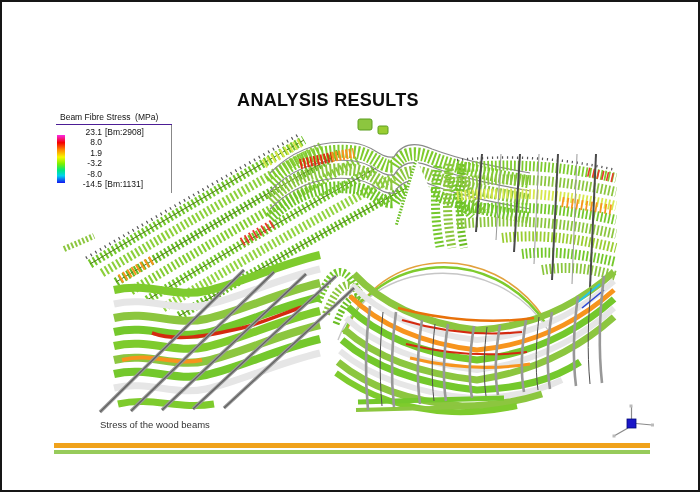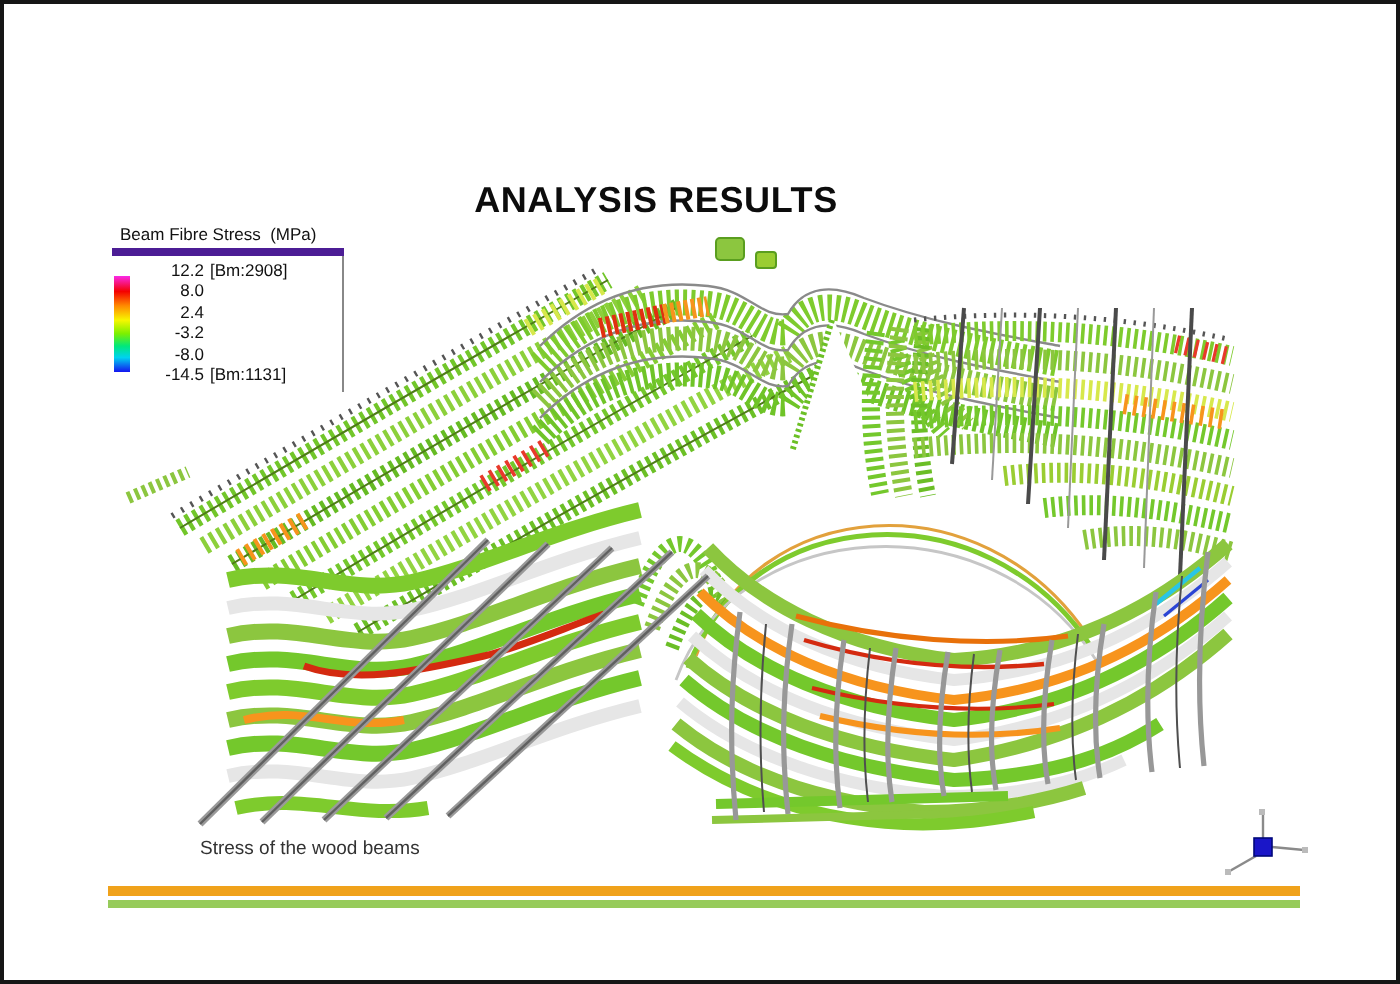--- a/index.html
+++ b/index.html
@@ -19,21 +19,21 @@
 
   
   .subtitle{position:absolute;left:59px;top:57px;font-size:11.5px;color:#1a1a1a;white-space:nowrap;}
   .subtitle .hl{color:var(--structures-red,#C00000);font-weight:bold;font-size:12.5px;letter-spacing:.4px;margin-right:5px;}
 
   
   .page-title{position:absolute;left:0;right:44px;top:88px;text-align:center;font-size:18px;font-weight:bold;color:#0c0c0c;letter-spacing:.3px;}
 
   
   .legend{position:absolute;left:54px;top:110px;width:116px;font-size:8.5px;color:#111;}
-  .legend-title{white-space:pre;padding:0 2px 2px 4px;border-bottom:4px solid #4c1d95;}
+  .legend-title{white-space:pre;padding:0 2px 2px 4px;border-bottom:1px solid #4c1d95;}
   .legend-body{position:relative;border-right:1px solid #888;padding:2px 0 4px 0;}
   .legend-bar{position:absolute;left:1px;top:10px;width:8px;height:48px;
     background:linear-gradient(180deg,#FA29E8 0%,#F40000 16%,#FF8A00 31%,#F7F700 46%,#7CF000 60%,#00E87B 73%,#00D2F0 85%,#1414F0 100%);}
   .legend-rows{margin-left:16px;}
   .legend-row{line-height:10.4px;white-space:nowrap;}
   .legend-row .v{display:inline-block;width:30px;text-align:right;margin-right:3px;}
 
   
   .caption{position:absolute;left:74px;top:417px;font-size:9.5px;color:#333;margin-left:24px;}
   .stripe-orange{position:absolute;left:52px;top:441px;width:596px;height:5px;background:var(--stripe-orange,#F0A21B);}
@@ -48,23 +48,23 @@
 
 
 
   <div class="page-title">ANALYSIS RESULTS</div>
 
   <div class="legend">
     <div class="legend-title">Beam Fibre Stress  (MPa)</div>
     <div class="legend-body">
       <div class="legend-bar"></div>
       <div class="legend-rows">
-        <div class="legend-row"><span class="v">12.2</span><span class="t">[Bm:2908]</span></div>
+        <div class="legend-row"><span class="v">23.1</span><span class="t">[Bm:2908]</span></div>
         <div class="legend-row"><span class="v">8.0</span><span class="t"></span></div>
-        <div class="legend-row"><span class="v">2.4</span><span class="t"></span></div>
+        <div class="legend-row"><span class="v">1.9</span><span class="t"></span></div>
         <div class="legend-row"><span class="v">-3.2</span><span class="t"></span></div>
         <div class="legend-row"><span class="v">-8.0</span><span class="t"></span></div>
         <div class="legend-row"><span class="v">-14.5</span><span class="t">[Bm:1131]</span></div>
       </div>
     </div>
   </div>
 
   <svg class="fem" width="700" height="492" viewBox="0 0 700 492">
 
     <g fill="none">

